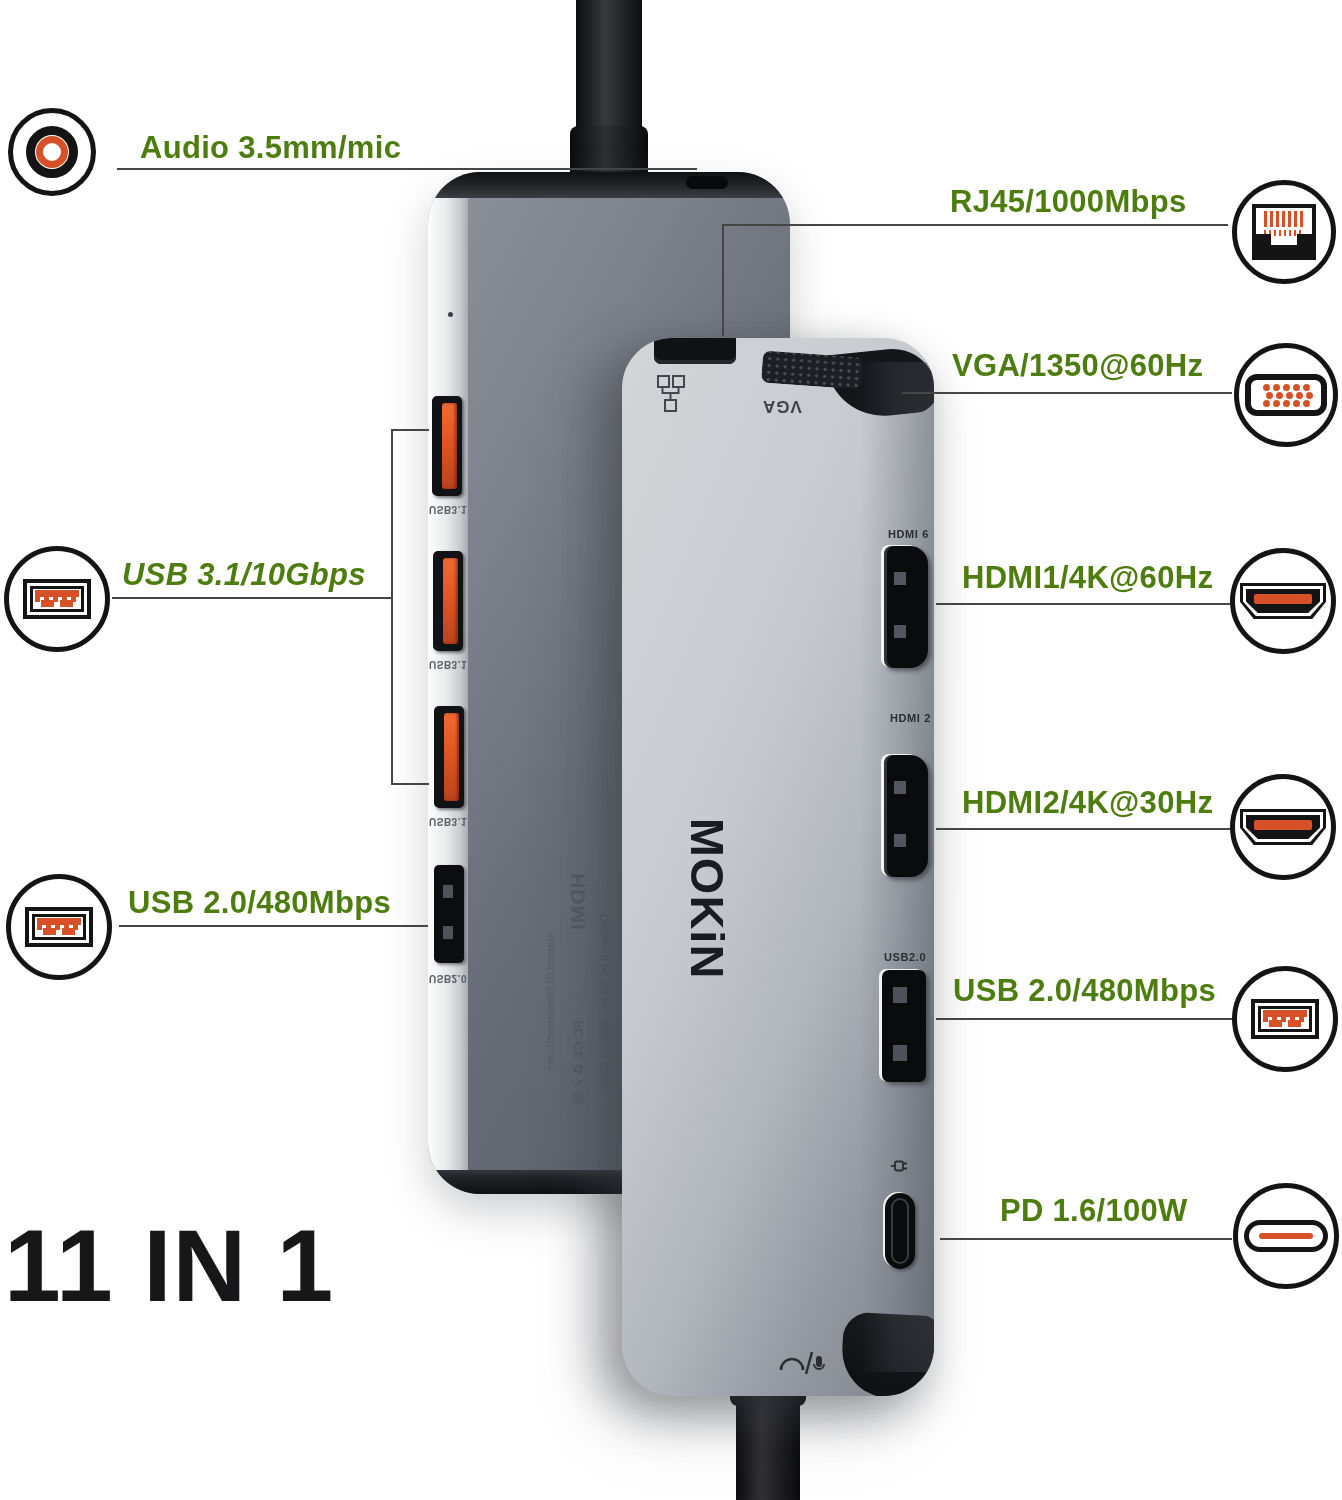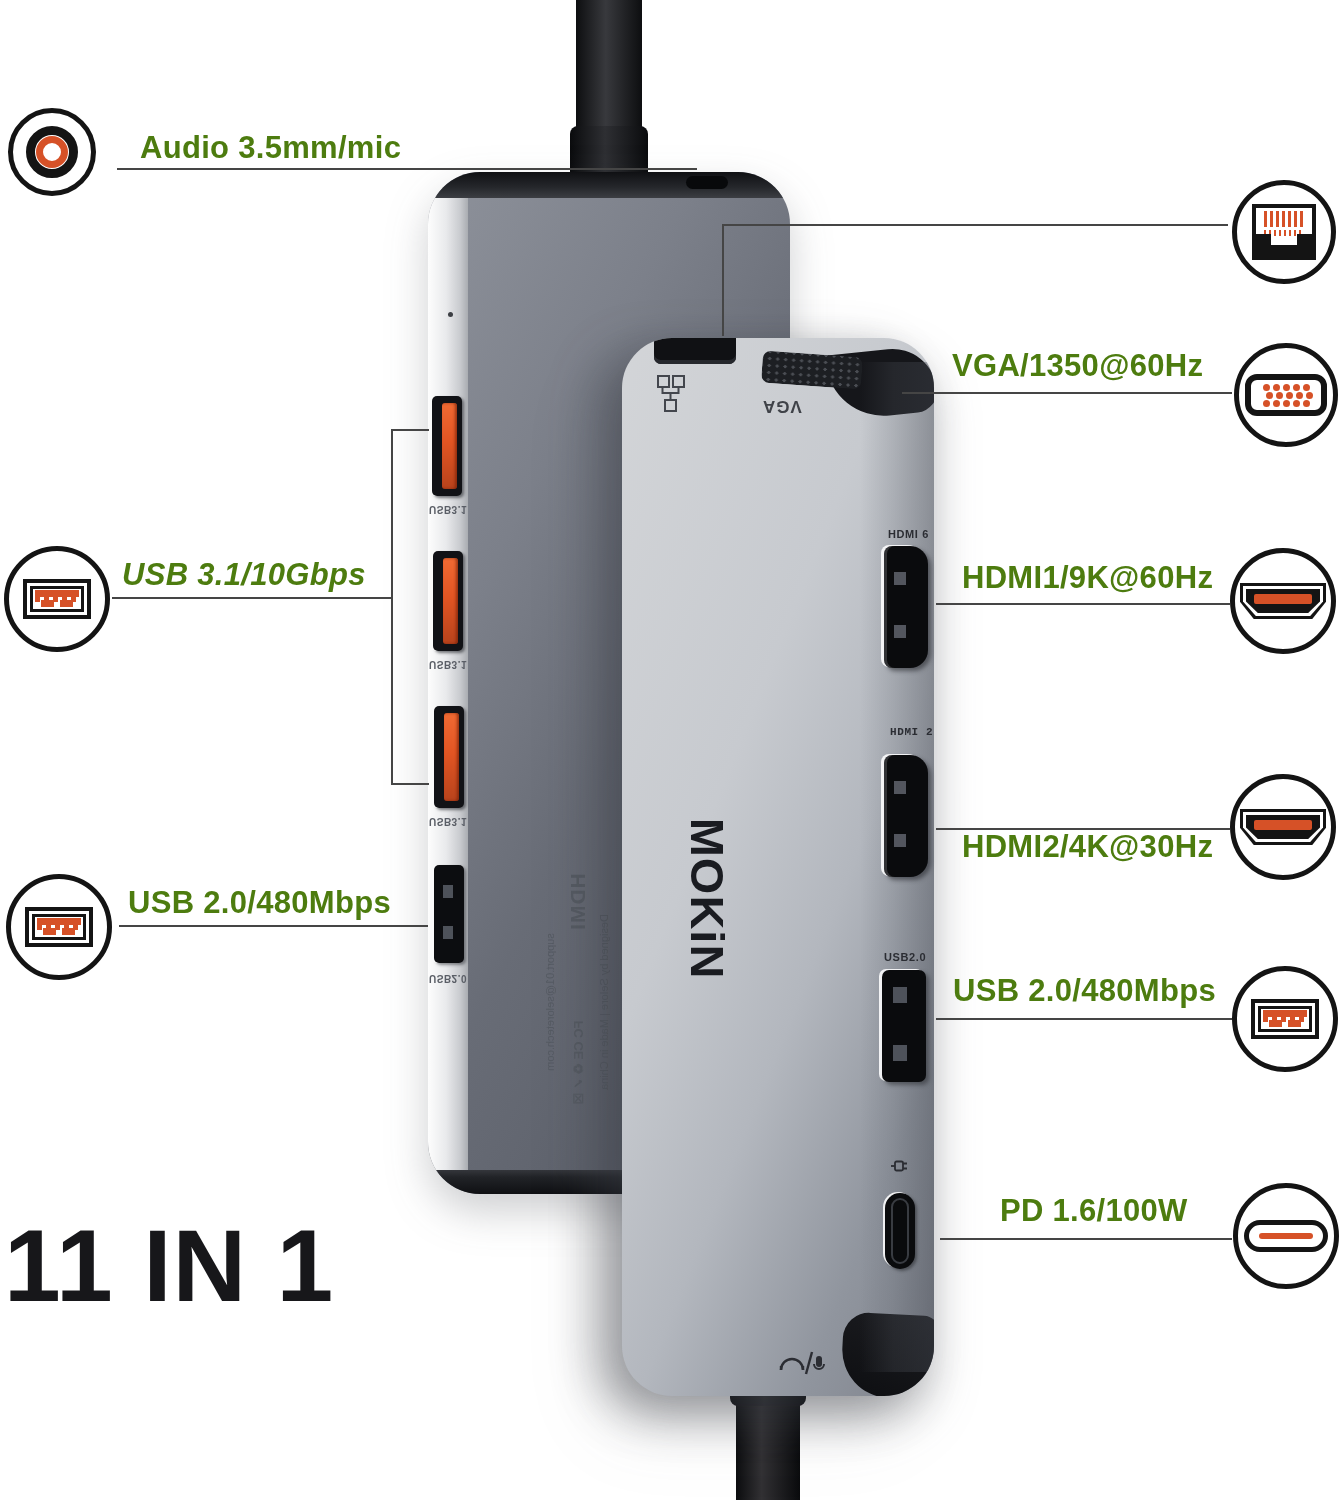--- a/index.html
+++ b/index.html
@@ -199,21 +199,21 @@
         <rect x="17" y="2" width="11" height="11"></rect>
         <rect x="10" y="26" width="11" height="11"></rect>
         <path d="M7.5 13 V19 H23.5 V13 M15.5 19 V26"></path>
       </g>
     </svg>
     <div class="vga-mirror">VGA</div>
 
     <div class="plabel-front" style="left:266px;top:190px;">HDMI 6</div>
     <div class="port-hdmi" style="left:262px;top:208px;width:44px;height:122px;"></div>
 
-    <div class="plabel-front" style="left:268px;top:388px;font-family:Liberation Mono, monospace;">HDMI 2</div>
+    <div class="plabel-front" style="left:268px;top:374px;">HDMI 2</div>
     <div class="port-hdmi" style="left:262px;top:417px;width:44px;height:122px;"></div>
 
     <div class="plabel-front" style="left:262px;top:613px;">USB2.0</div>
     <div class="port-usba-front" style="left:260px;top:632px;width:44px;height:112px;"></div>
 
     <svg width="20" height="16" style="position:absolute;left:268px;top:820px;">
       <g fill="none" stroke="#2b2d33" stroke-width="1.8">
         <path d="M1 8 h4"></path>
           <rect x="5" y="3.5" width="8" height="9" rx="1.5"></rect>
         <path d="M13 5.5 h4 M13 10.5 h4"></path>
@@ -248,23 +248,24 @@
   <div class="cline" style="left:722px;top:224px;width:2px;height:112px;"></div>
   <div class="cline" style="left:902px;top:392px;width:330px;height:2px;"></div>
   <div class="cline" style="left:936px;top:603px;width:294px;height:2px;"></div>
   <div class="cline" style="left:936px;top:828px;width:294px;height:2px;"></div>
   <div class="cline" style="left:936px;top:1018px;width:296px;height:2px;"></div>
   <div class="cline" style="left:940px;top:1238px;width:292px;height:2px;"></div>
 
   <div class="lbl" style="left:140px;top:130px;">Audio 3.5mm/mic</div>
   <div class="lbl" style="left:122px;top:557px;font-style:italic;">USB 3.1/10Gbps</div>
   <div class="lbl" style="left:128px;top:885px;">USB 2.0/480Mbps</div>
+  <div class="lbl" style="left:950px;top:184px;">RJ45/1000Mbps</div>
   <div class="lbl" style="left:952px;top:348px;">VGA/1350@60Hz</div>
-  <div class="lbl" style="left:962px;top:560px;">HDMI1/9K@60Hz</div>
-  <div class="lbl" style="left:962px;top:829px;">HDMI2/4K@30Hz</div>
+  <div class="lbl" style="left:962px;top:560px;">HDMI1/4K@60Hz</div>
+  <div class="lbl" style="left:962px;top:785px;">HDMI2/4K@30Hz</div>
   <div class="lbl" style="left:953px;top:973px;">USB 2.0/480Mbps</div>
   <div class="lbl" style="left:1000px;top:1193px;">PD 1.6/100W</div>
 
   <div class="circ" style="left:8px;top:108px;width:88px;height:88px;">
     <div class="ic-audio-mid">
         <div class="ic-audio-core"></div>
       </div>
   </div>
 
   <div class="circ" style="left:4px;top:546px;width:106px;height:106px;">

